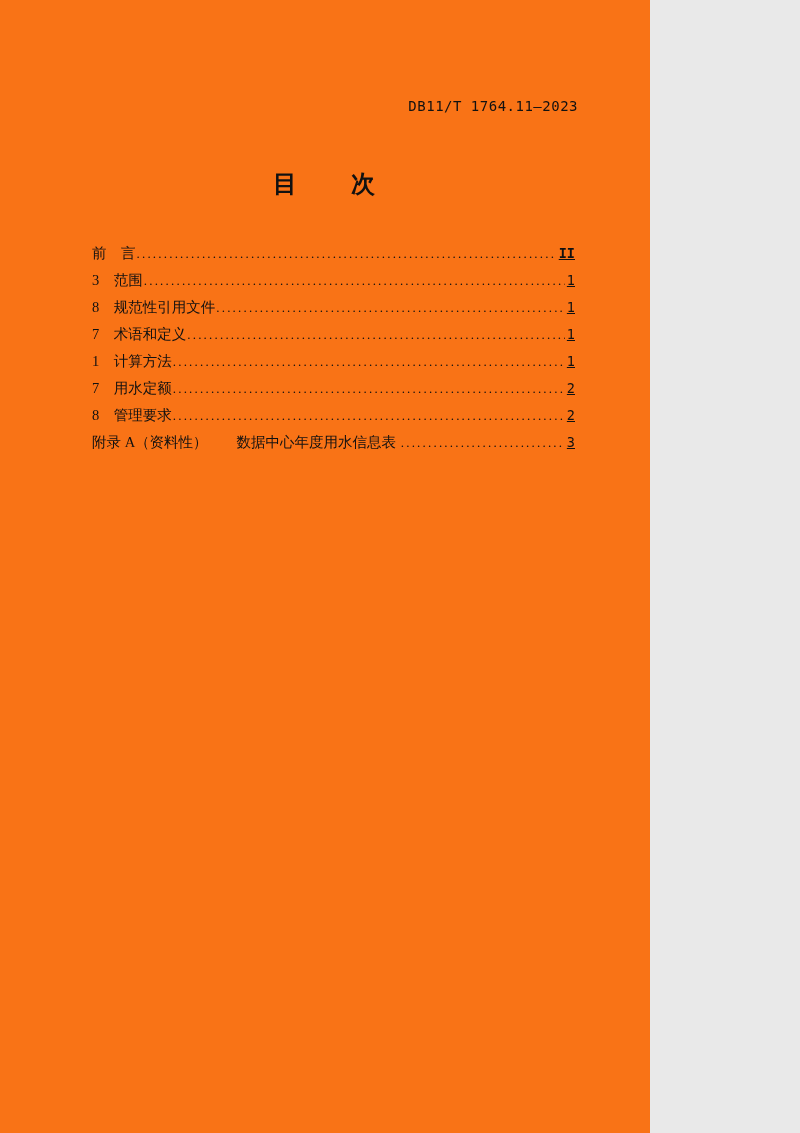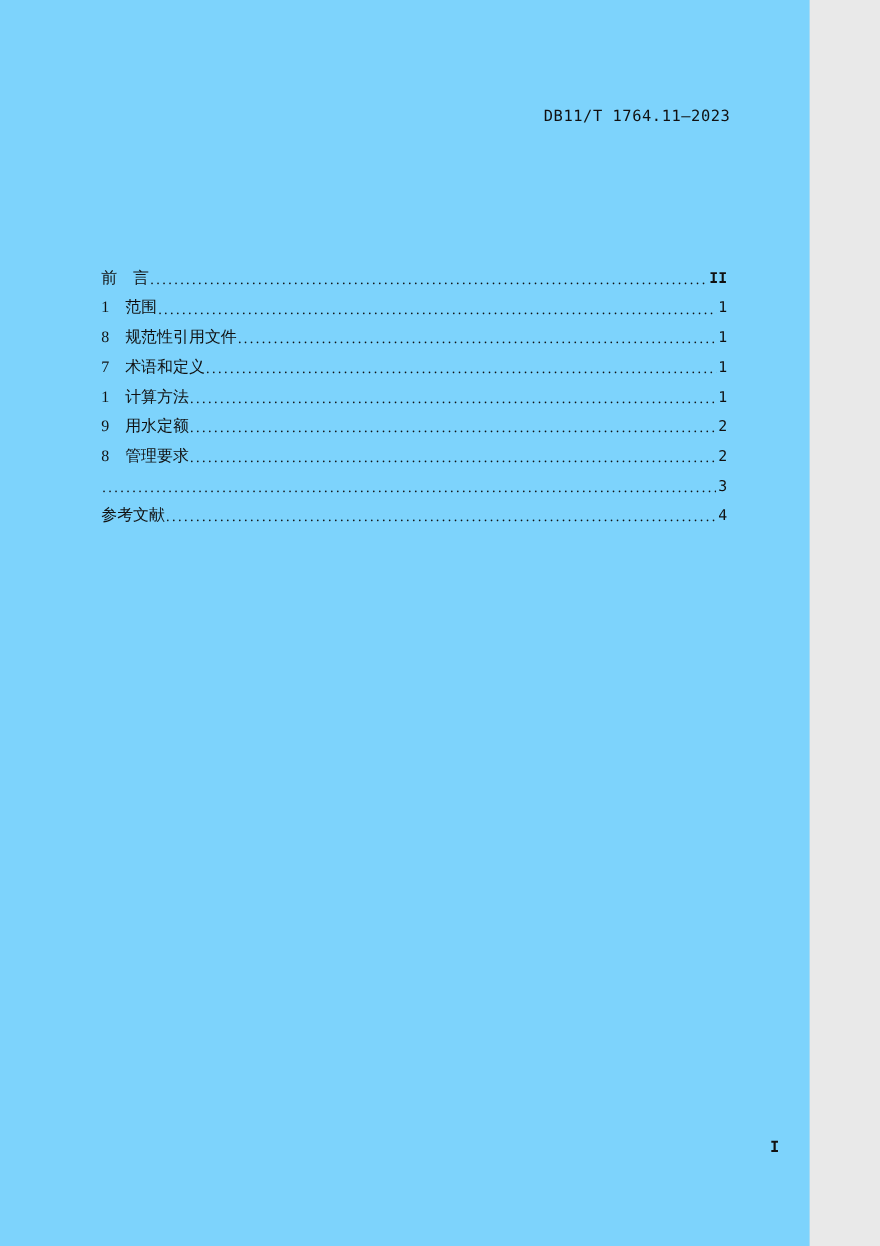--- a/index.html
+++ b/index.html
@@ -2,23 +2,23 @@
 <html><head>
 <meta charset="utf-8">
 <style>
   html, body {
     margin: 0;
     padding: 0;
     background: #e9e9e9;
   }
   .page {
     position: relative;
-    width: 736px;
+    width: 650px;
     height: 1133px;
-    background: #7dd3fc;
+    background: #f97316;
     font-family: "Liberation Serif", serif;
     color: #000000;
     overflow: hidden;
   }
   .header-right {
     position: absolute;
     top: 98px;
     right: 72px;
     font-family: "DejaVu Sans Mono", monospace;
     font-size: 14px;
@@ -67,82 +67,80 @@
     color: #111;
   }
   .toc-leader::after {
     content: "................................................................................................................................................................";
   }
   .toc-page {
     flex: 0 0 auto;
     font-family: "DejaVu Sans Mono", monospace;
     font-size: 13.5px;
     color: #111;
+    text-decoration: underline;
   }
   .toc-page.strong {
     font-weight: bold;
   }
   .footer-num {
     position: absolute;
     top: 1035px;
     left: 700px;
     font-family: "DejaVu Sans Mono", monospace;
     font-size: 14px;
     font-weight: bold;
     color: #111;
   }
 </style>
 </head>
 <body>
 
 <div class="page">
   <div class="header-right">DB11/T 1764.11—2023</div>
 
+  <h1 class="doc-title">目　　次</h1>
 
   <div class="toc" id="toc">
       <div class="toc-row">
     <span class="toc-label">前　言</span>
     <span class="toc-leader"></span>
     <span class="toc-page strong">II</span>
   </div>
       <div class="toc-row">
-    <span class="toc-label">1　范围</span>
+    <span class="toc-label">3　范围</span>
     <span class="toc-leader"></span>
     <span class="toc-page">1</span>
   </div>
       <div class="toc-row">
     <span class="toc-label">8　规范性引用文件</span>
     <span class="toc-leader"></span>
     <span class="toc-page">1</span>
   </div>
       <div class="toc-row">
     <span class="toc-label">7　术语和定义</span>
     <span class="toc-leader"></span>
     <span class="toc-page">1</span>
   </div>
       <div class="toc-row">
     <span class="toc-label">1　计算方法</span>
     <span class="toc-leader"></span>
     <span class="toc-page">1</span>
   </div>
       <div class="toc-row">
-    <span class="toc-label">9　用水定额</span>
+    <span class="toc-label">7　用水定额</span>
     <span class="toc-leader"></span>
     <span class="toc-page">2</span>
   </div>
       <div class="toc-row">
     <span class="toc-label">8　管理要求</span>
     <span class="toc-leader"></span>
     <span class="toc-page">2</span>
   </div>
       <div class="toc-row">
+    <span class="toc-label">附录 A（资料性）　　数据中心年度用水信息表 </span>
     <span class="toc-leader"></span>
     <span class="toc-page">3</span>
-  </div>
-      <div class="toc-row">
-    <span class="toc-label">参考文献</span>
-    <span class="toc-leader"></span>
-    <span class="toc-page">4</span>
   </div>
     </div>
 
   <div class="footer-num">I</div>
 </div>
 
 </body></html>

